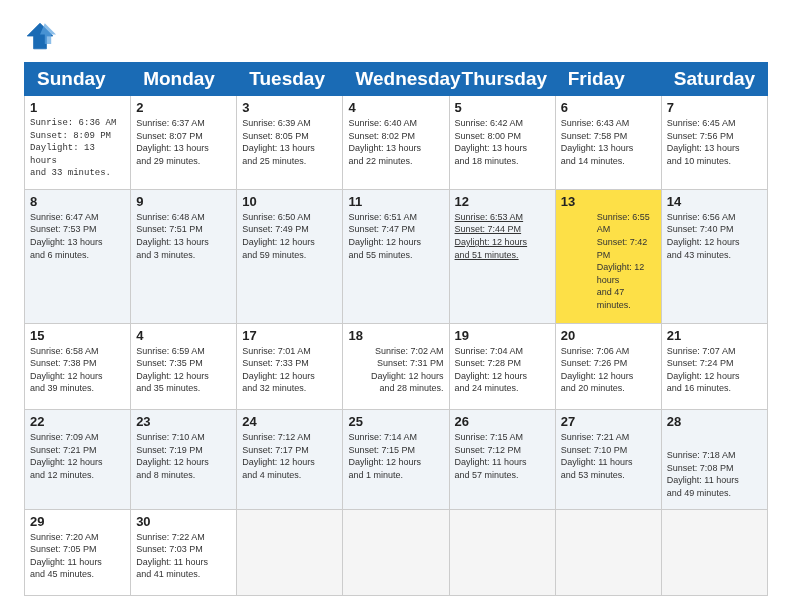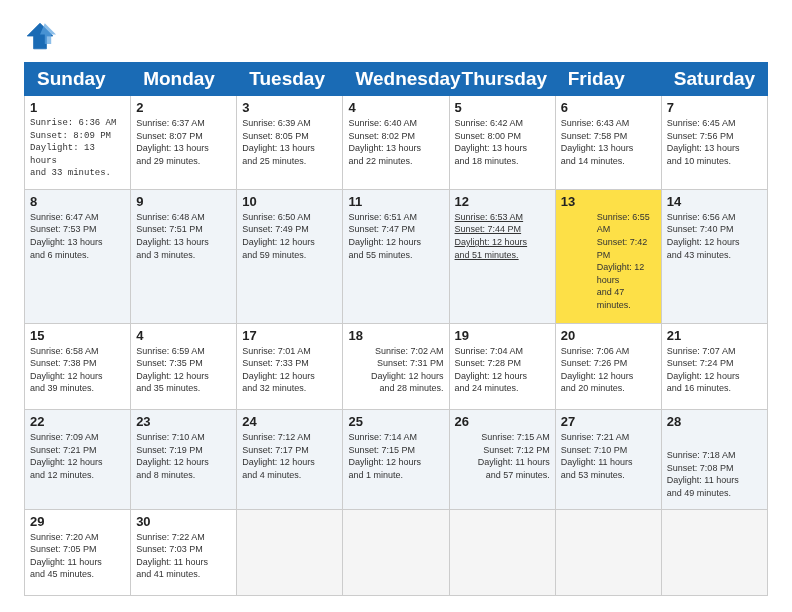--- a/index.html
+++ b/index.html
@@ -311,21 +311,21 @@
           </td>
           <td style="background: rgb(240, 244, 248);">
             <span class="day-num">25</span>
             <div class="day-info" style="white-space: pre-line;">Sunrise: 7:14 AM
 Sunset: 7:15 PM
 Daylight: 12 hours
 and 1 minute.</div>
           </td>
           <td style="background: rgb(240, 244, 248);">
             <span class="day-num">26</span>
-            <div class="day-info" style="white-space: pre-line; text-align: right;">Sunrise: 7:15 AM
+            <div class="day-info" style="white-space: pre-line;">Sunrise: 7:15 AM
 Sunset: 7:12 PM
 Daylight: 11 hours
 and 57 minutes.</div>
           </td>
           <td style="background: rgb(240, 244, 248);">
             <span class="day-num">27</span>
             <div class="day-info" style="white-space: pre-line;">Sunrise: 7:21 AM
 Sunset: 7:10 PM
 Daylight: 11 hours
 and 53 minutes.</div>

